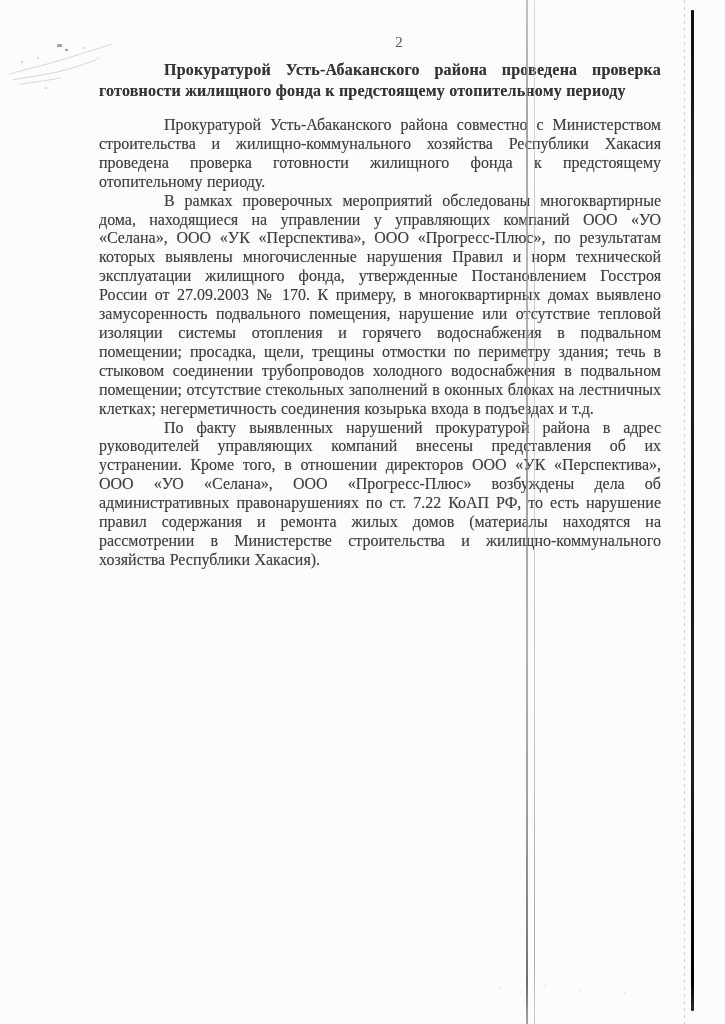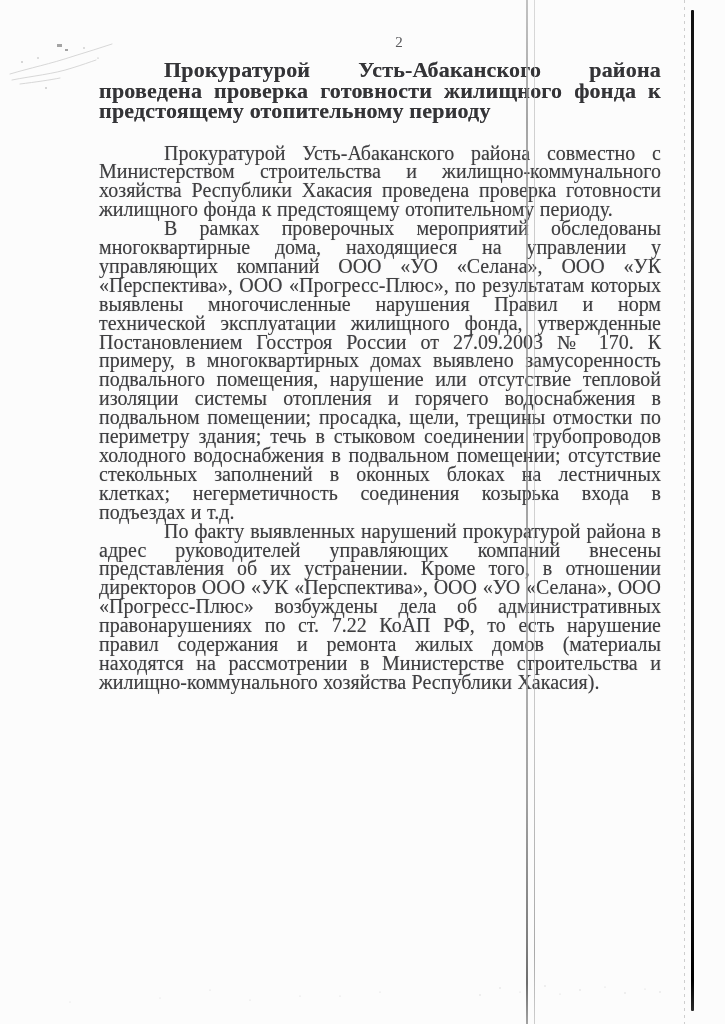--- a/index.html
+++ b/index.html
@@ -25,31 +25,31 @@
     text-indent:38px;
     font-size:15px;
     color:#57575a;
   }
   .content{
     position:absolute;
     left:99px;top:60px;width:562px;
   }
   .title{
     font-weight:bold;
-    font-size:22px;
+    font-size:16px;
     line-height:20.5px;
     text-align:justify;
     text-indent:65px;
-    margin-bottom:22px;
+    margin-bottom:15px;
     color:#343437;
     letter-spacing:.2px;
     text-shadow:0 0 .6px rgba(60,60,64,.55);
   }
   .para{
-    font-size:20px;
+    font-size:16px;
     line-height:18.9px;
     text-align:justify;
     text-indent:65px;
     color:var(--ink);
     text-shadow:0 0 .7px rgba(80,80,84,.5);
     word-spacing:.5px;
   }
   
   .fold-line{
     position:absolute;top:0;height:1024px;

